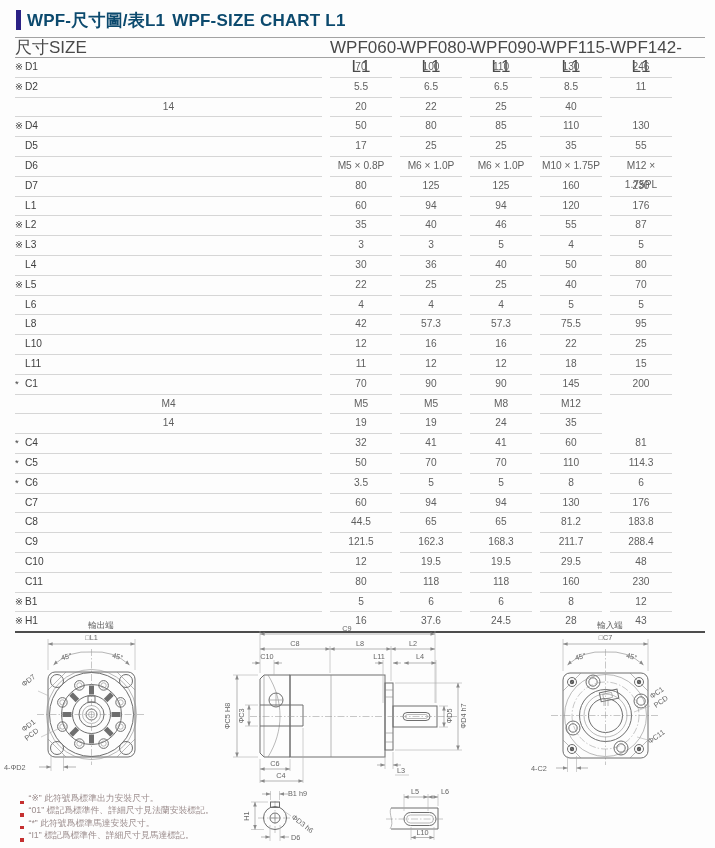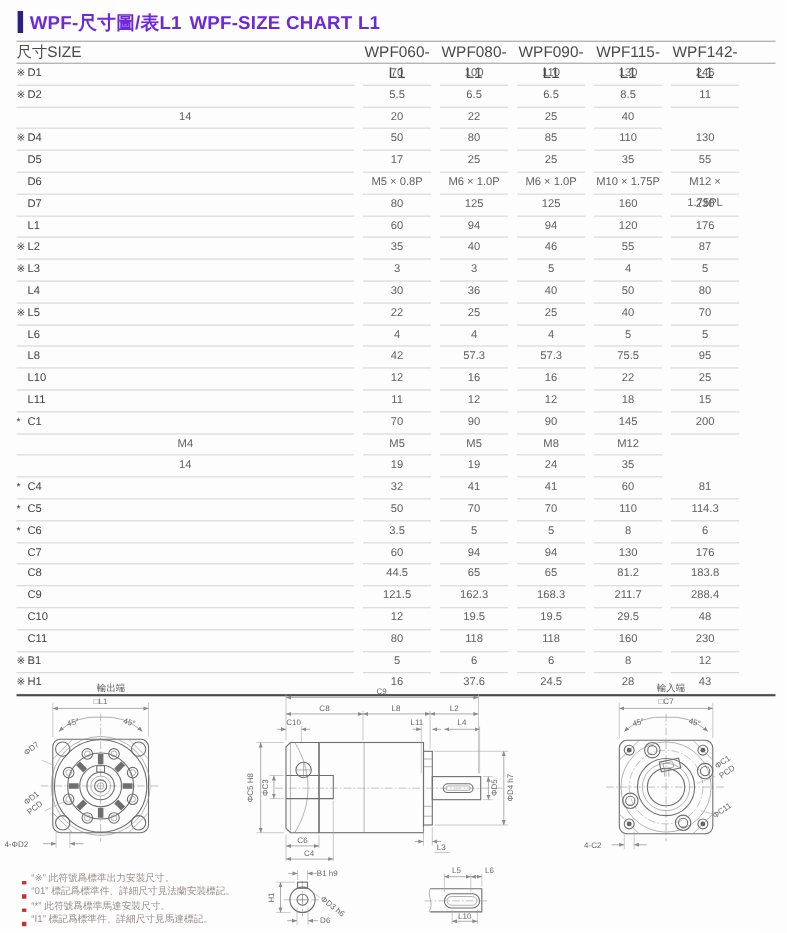--- a/index.html
+++ b/index.html
@@ -1,27 +1,27 @@
 <!DOCTYPE html>
 <html><head>
 <meta charset="utf-8">
 <style>
   html,body{margin:0;padding:0;background:#fff;}
   .page{position:relative;width:715px;height:848px;background:#fdfdfd;overflow:hidden;
         font-family:"Liberation Sans","DejaVu Sans",sans-serif;}
   
   .hdr{display:flex;align-items:center;padding:9px 0 0 16px;height:22px;}
   .accent{width:5px;height:20px;background:#2b2185;margin-right:6px;}
-  .ttl{font-size:17px;font-weight:bold;color:#6d28d9;white-space:nowrap;letter-spacing:.2px;}
+  .ttl{font-size:17px;font-weight:bold;color:#0c4a6e;white-space:nowrap;letter-spacing:.2px;}
   .ttl .en{margin-left:7px;}
   
   .table-wrap{width:690px;margin:6px 0 0 15px;border-top:1px solid #a3a3a3;border-bottom:2px solid #4d4d4d;}
   .t-row{display:grid;grid-template-columns:307px 62px 62px 62px 62px 62px;column-gap:8px;}
   .t-head{border-bottom:1px solid #a3a3a3;}
-  .t-head>div{height:19px;line-height:19px;font-size:14px;color:#4a4a4a;border-bottom:none;}
+  .t-head>div{height:19px;line-height:19px;font-size:17px;color:#4a4a4a;border-bottom:none;}
   .c-label{text-align:left;color:#3f3f3f;}
   .c-val{text-align:center;color:#5f5f5f;}
   .t-body .t-row>div{height:18.8px;line-height:18.8px;font-size:10.2px;border-bottom:1px solid #d6d6d6;}
   .t-body .t-row:last-child>div{border-bottom:none;}
   .pfx{display:inline-block;width:10px;font-size:9.5px;}
   
   .draw{position:absolute;left:0;top:613px;width:715px;height:235px;}
   .ol{stroke:#6e6e6e;stroke-width:1;fill:none;}
   .th{stroke:#8c8c8c;stroke-width:.6;fill:none;}
   .dm{stroke:#979797;stroke-width:.7;fill:none;}

